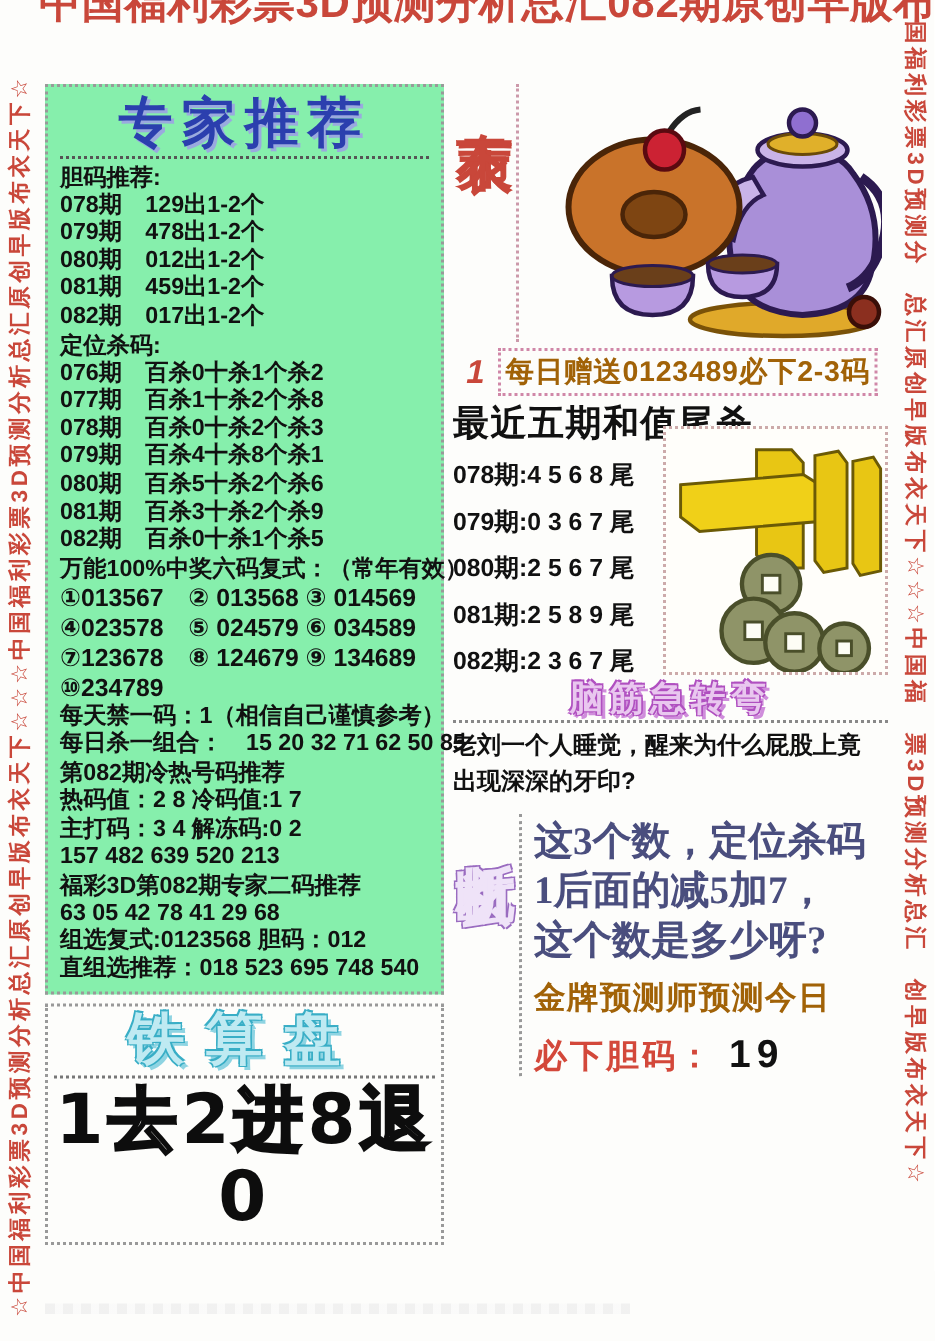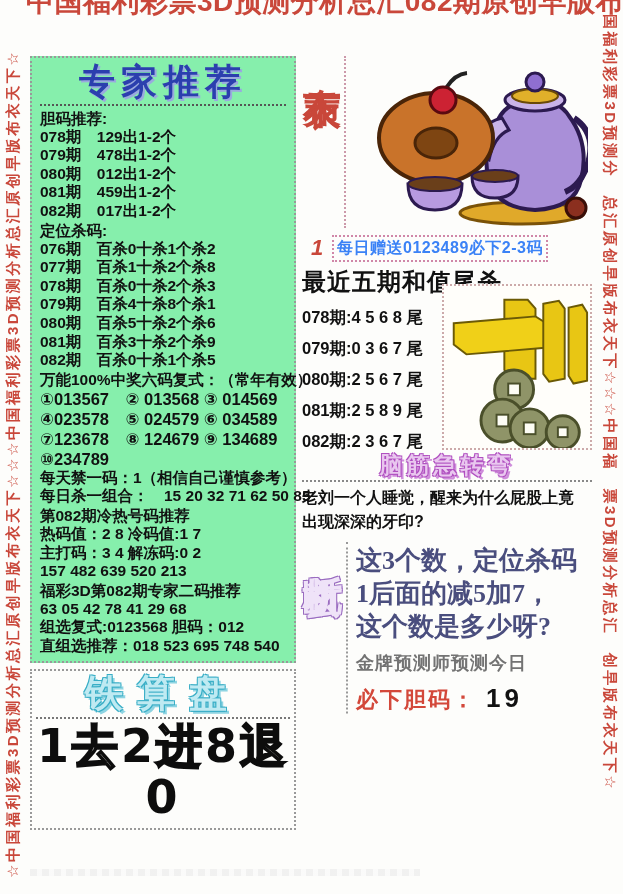--- a/index.html
+++ b/index.html
@@ -42,42 +42,42 @@
   .tiesuan-seq .solid   { color:#0d0d0d; }
   .tiesuan-seq .outline { color:#fdfdfb; -webkit-text-stroke:2px #0d0d0d; text-shadow:0 0 1px #0d0d0d; }
   
   .buyi-row { display:flex; height:172px; }
   .buyi-title { writing-mode:vertical-rl; text-orientation:upright; font-size:38px; font-weight:bold;
     color:#c9473a; width:44px; line-height:44px; letter-spacing:2px;
     border-right:2px dotted #c9a; padding-top:2px; }
   .teapot-wrap { flex:1; display:flex; justify-content:center; align-items:center; }
   .gift-row { display:flex; align-items:center; margin-top:4px; height:32px; }
   .gift-marker { width:30px; text-align:center; color:#c9473a; font-size:22px; font-weight:bold; font-style:italic; }
-  .gift-box { border:2px dotted #d087a8; color:#3b82f6; font-weight:bold; font-size:16px;
+  .gift-box { border:2px dotted #d087a8; color:#a16207; font-weight:bold; font-size:19px;
     padding:1px 3px; white-space:nowrap; letter-spacing:0.5px; }
   .weisha { position:relative; margin-top:2px; height:186px; }
   .weisha-title { font-family:"Liberation Serif","DejaVu Serif",serif; font-size:24px; font-weight:bold;
     letter-spacing:1px; white-space:nowrap; }
   .weisha-rows { margin-top:4px; }
   .weisha-row { font-size:16.5px; font-weight:bold; line-height:31px; white-space:nowrap; }
   .gold-box { position:absolute; right:0; top:18px; width:150px; height:166px;
     border:2px dotted #caa; background:#fffefa; overflow:hidden; }
   .naojin-title { text-align:center; font-size:23px; font-weight:bold; letter-spacing:4px; line-height:1.15;
     color:#e9c7ef; text-shadow:1px 1px 0 #b050c0,-1px -1px 0 #b050c0,1px -1px 0 #b050c0,-1px 1px 0 #b050c0,3px 3px 0 #cf8ddb;
     border-bottom:2px dotted #888; padding-bottom:2px; }
   .naojin-q { margin-top:4px; font-size:16px; font-weight:bold; line-height:24px; width:278px; }
   .xuanji-row { display:flex; margin-top:10px; }
   .xuanji-title { writing-mode:vertical-rl; text-orientation:upright; font-size:40px; font-weight:bold;
     width:46px; line-height:46px; color:#efe3f8;
     text-shadow:1px 1px 0 #9a6cc0,-1px -1px 0 #9a6cc0,1px -1px 0 #9a6cc0,-1px 1px 0 #9a6cc0;
     border-right:2px dotted #999; transform:skewY(-4deg); }
   .xuanji-main { flex:1; padding-left:8px; }
   .riddle-line { font-family:"Liberation Serif","DejaVu Serif",serif; font-size:26px; font-weight:bold;
     color:#4a4e7e; line-height:33px; white-space:nowrap; }
-  .gold-line { margin-top:8px; color:#737373; font-size:18px; font-weight:bold; letter-spacing:1px; white-space:nowrap; }
+  .gold-line { margin-top:8px; color:#a16207; font-size:21px; font-weight:bold; letter-spacing:1px; white-space:nowrap; }
   .bidan-line { margin-top:8px; font-size:22px; font-weight:bold; color:#d3483a; letter-spacing:2px; }
   .bidan-line .val { color:#111; font-size:26px; letter-spacing:4px; padding-left:10px; }
   .footer-smudge { position:absolute; left:30px; bottom:18px; width:390px; height:7px; opacity:.7;
     background:repeating-linear-gradient(90deg,#ececec 0 7px,#f9f9f9 7px 12px); }
 </style>
 </head>
 <body>
 
 <div class="page">
 

